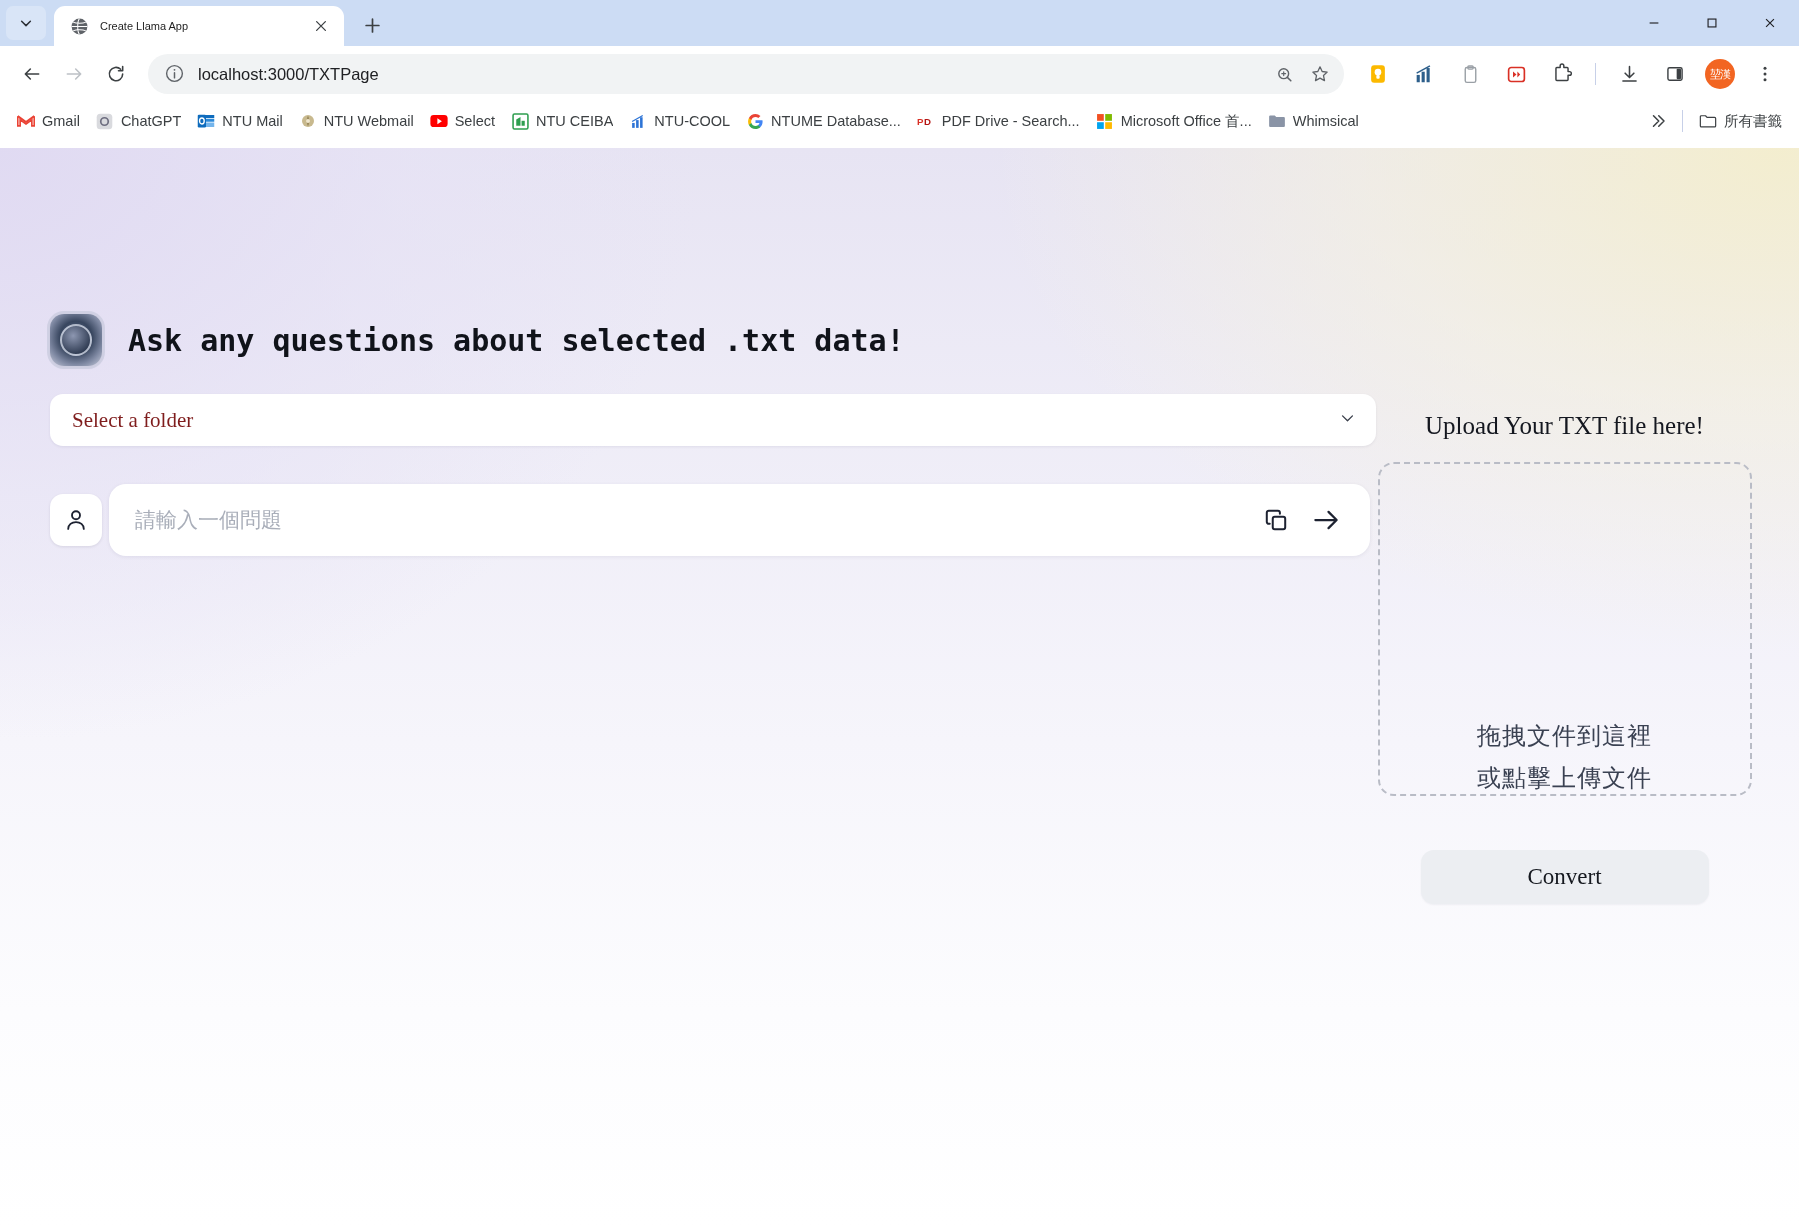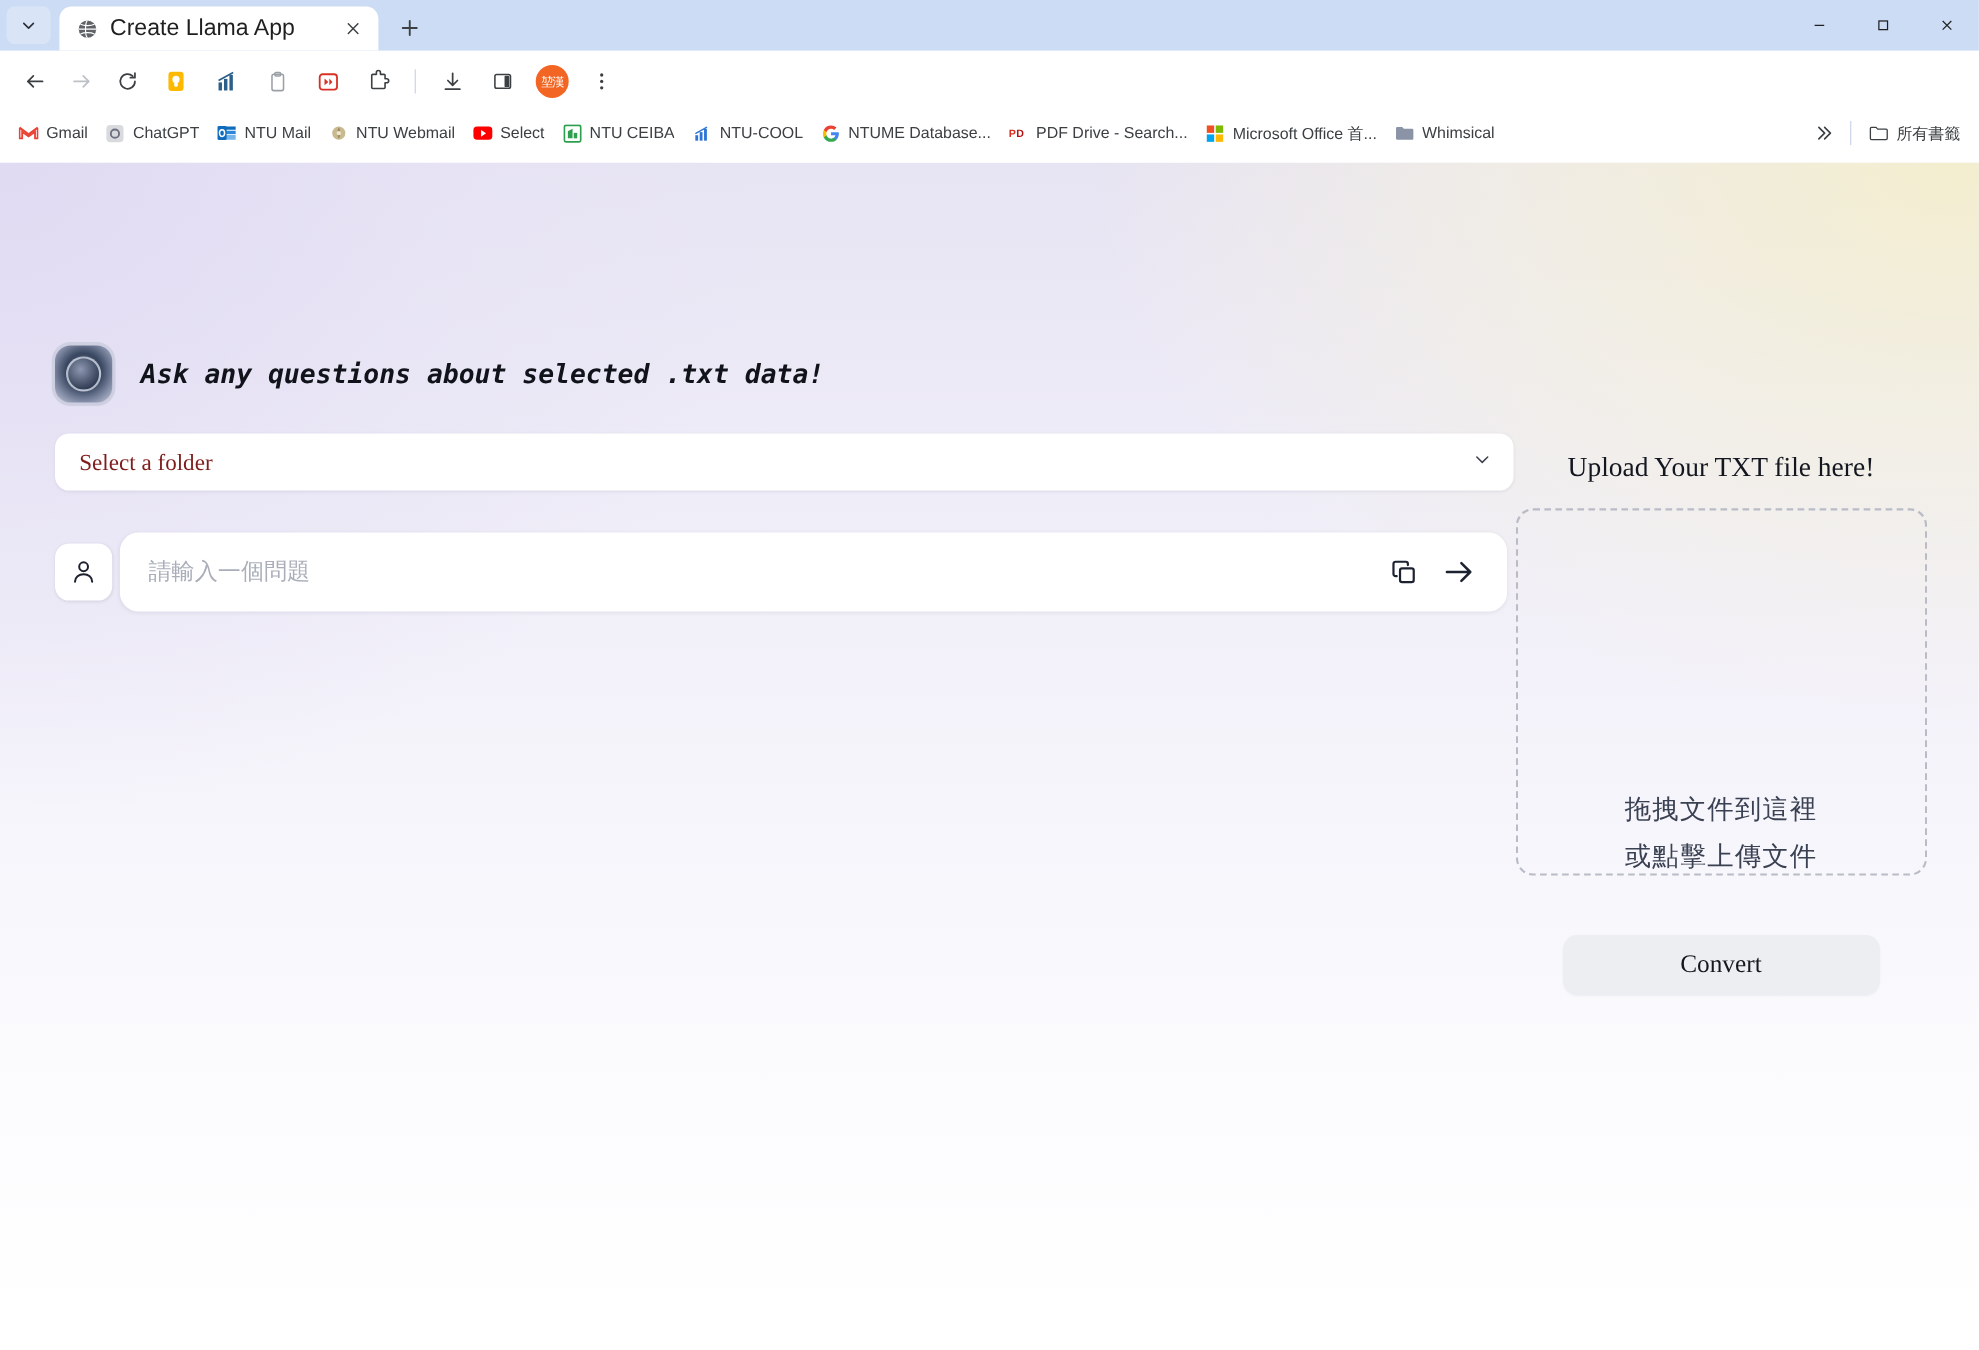--- a/index.html
+++ b/index.html
@@ -38,21 +38,21 @@
     padding: 0 10px 0 16px;
     margin-left: 8px;
     position: relative;
   }
   .tab-favicon {
     width: 19px; height: 19px;
     margin-right: 11px;
     flex: 0 0 auto;
   }
   .tab-title {
-    font-size: 21px;
+    font-size: 11px;
     color: #1f1f1f;
     flex: 1 1 auto;
     white-space: nowrap;
     overflow: hidden;
     text-overflow: ellipsis;
   }
   .tab-close {
     width: 26px; height: 26px;
     display: flex; align-items: center; justify-content: center;
     border-radius: 50%;
@@ -230,26 +230,25 @@
     position: absolute;
     left: 50%; top: 50%;
     width: 28px; height: 28px;
     transform: translate(-50%,-50%);
     border-radius: 50%;
     border: 2px solid rgba(222,228,242,0.75);
     background: radial-gradient(circle at 40% 35%, #8d97b1 0%, #2f3b52 75%);
   }
   .hero-title {
     font-family: "DejaVu Sans Mono", "Liberation Mono", monospace;
-    font-size: 24px;
+    font-size: 30px;
     font-weight: 700;
     color: #10131a;
     letter-spacing: 0px;
     white-space: nowrap;
-    font-style: italic;
   }
 
   .content-row {
     display: flex;
     align-items: flex-start;
     margin-top: 28px;
   }
   .left-col {
     width: 1330px;
     flex: 0 0 auto;
@@ -430,20 +429,42 @@
         <path d="M4 12h16M14 6l6 6-6 6" fill="none" stroke="currentColor" stroke-width="1.9" stroke-linecap="round" stroke-linejoin="round"></path>
       </svg>
     </div>
     <div class="nav-btn">
       <svg width="20" height="20" viewBox="0 0 24 24">
         <path d="M20 12a8 8 0 1 1-2.4-5.7" fill="none" stroke="currentColor" stroke-width="1.9" stroke-linecap="round"></path>
         <path d="M20 3v5h-5" fill="none" stroke="currentColor" stroke-width="1.9" stroke-linecap="round" stroke-linejoin="round"></path>
       </svg>
     </div>
 
+    <div class="omnibox">
+      <span class="omni-info">
+        <svg width="21" height="21" viewBox="0 0 24 24">
+          <circle cx="12" cy="12" r="9" fill="none" stroke="currentColor" stroke-width="1.6"></circle>
+          <path d="M12 11v6" stroke="currentColor" stroke-width="1.7" stroke-linecap="round"></path>
+          <circle cx="12" cy="7.8" r="1.05" fill="currentColor"></circle>
+        </svg>
+      </span>
+      <span class="omni-url">localhost:3000/TXTPage</span>
+      <span class="omni-action">
+        <svg width="19" height="19" viewBox="0 0 24 24">
+          <circle cx="11" cy="11" r="6.2" fill="none" stroke="currentColor" stroke-width="1.8"></circle>
+          <path d="M8.6 11h4.8M11 8.6v4.8" stroke="currentColor" stroke-width="1.5" stroke-linecap="round"></path>
+          <path d="M15.6 15.6L20 20" stroke="currentColor" stroke-width="1.9" stroke-linecap="round"></path>
+        </svg>
+      </span>
+      <span class="omni-action">
+        <svg width="20" height="20" viewBox="0 0 24 24">
+          <path d="M12 3.4l2.6 5.6 6 .7-4.4 4.2 1.2 6-5.4-3-5.4 3 1.2-6L3.4 9.7l6-.7z" fill="none" stroke="currentColor" stroke-width="1.55" stroke-linejoin="round"></path>
+        </svg>
+      </span>
+    </div>
 
     <div class="tb-icon">
       <svg width="22" height="22" viewBox="0 0 24 24">
         <rect x="4.5" y="2.5" width="15" height="19" rx="3.2" fill="#fcb900"></rect>
         <circle cx="12" cy="10" r="3.6" fill="#ffffff"></circle>
         <rect x="10.2" y="13.2" width="3.6" height="4" rx="1.1" fill="#ffffff"></rect>
       </svg>
     </div>
     <div class="tb-icon">
       <svg width="22" height="22" viewBox="0 0 24 24">

